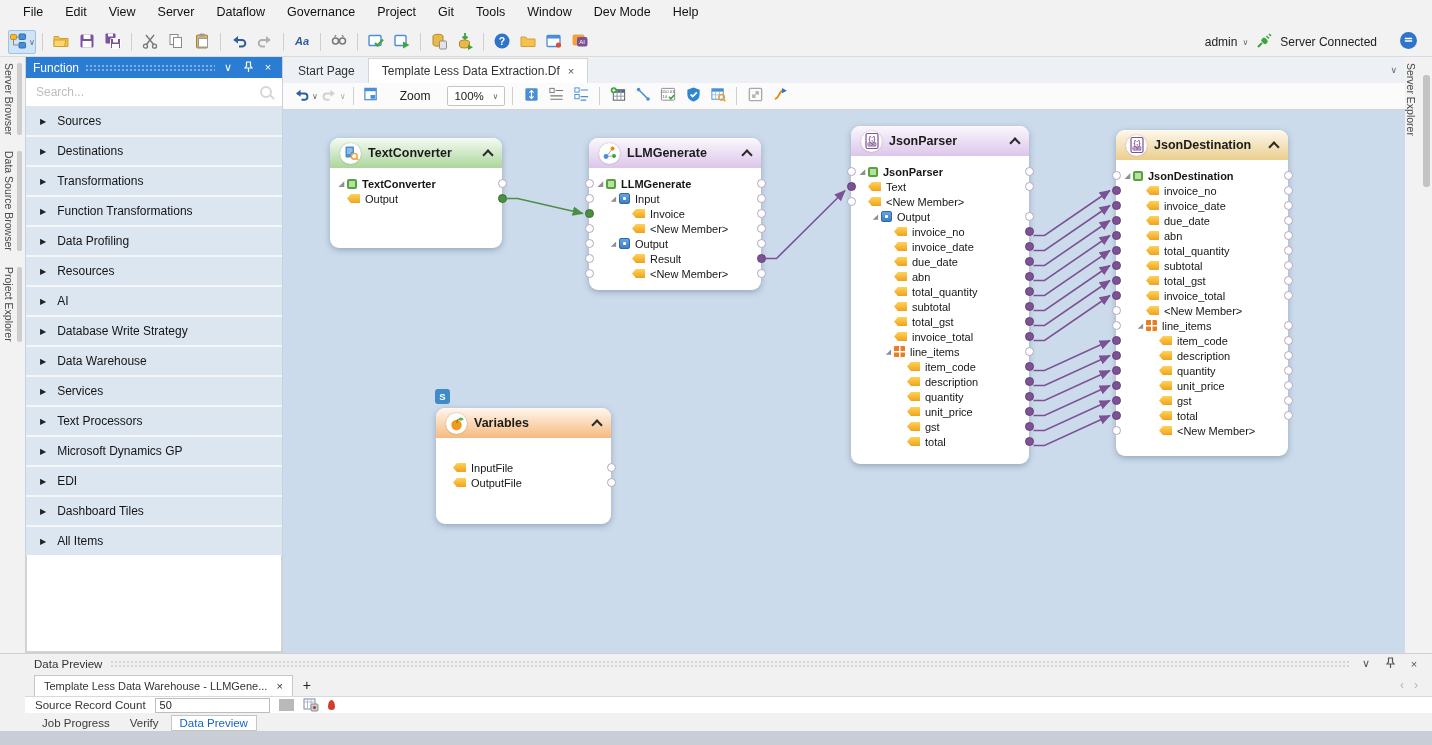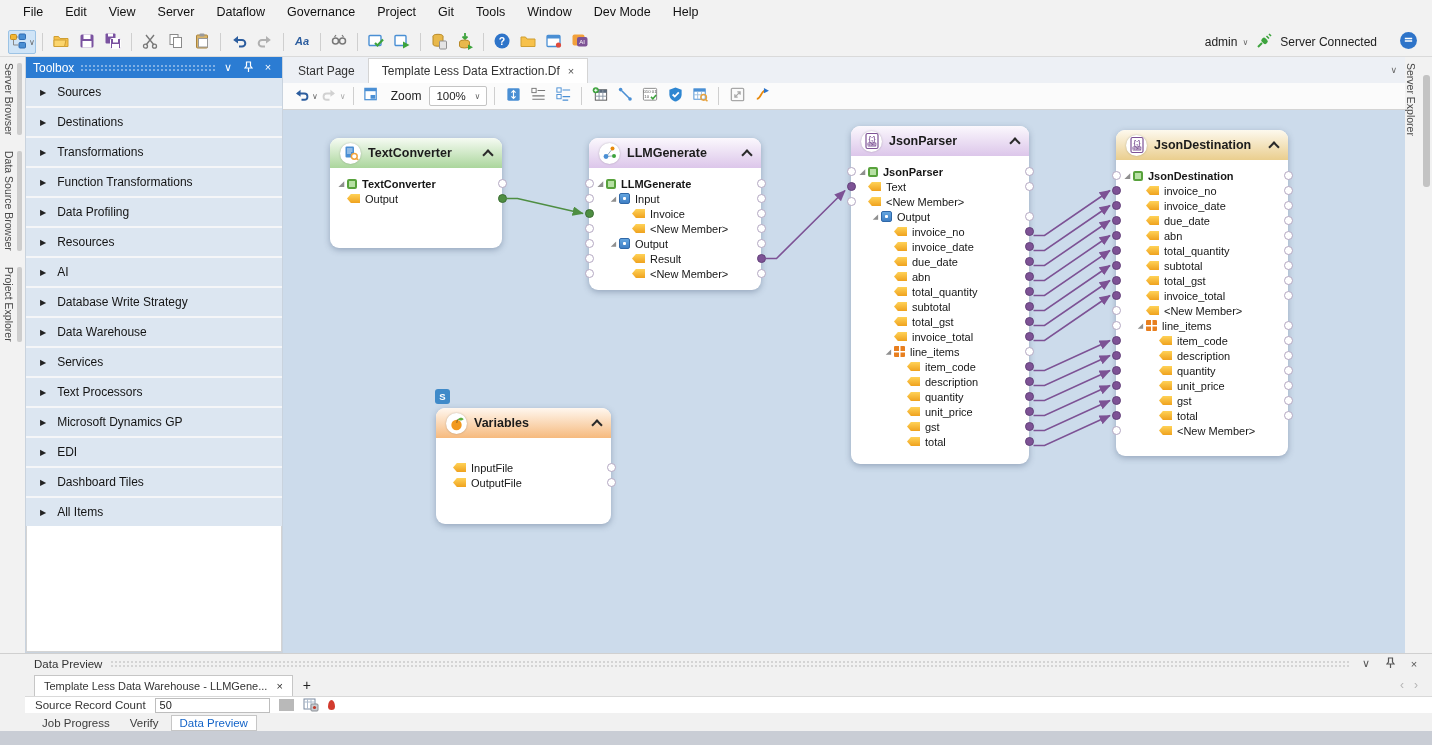--- a/index.html
+++ b/index.html
@@ -50,21 +50,21 @@
   
   .docarea{flex:1;display:flex;flex-direction:column;min-width:0}
   .doctabs{height:26px;background:#edf0f5;display:flex;align-items:flex-end;padding-left:2px}
   .doctab{height:25px;display:flex;align-items:center;padding:0 13px;font-size:12px;color:#333;gap:8px}
   .doctab.active{background:#fff;border:1px solid #d4d4d4;border-bottom:none}
   .doctab .x{font-size:11px;color:#555}
   .dt-chev{margin-left:auto;margin-right:8px;align-self:center;color:#666;font-size:9px}
   .cv-toolbar{height:27px;background:#fbfbfb;border-bottom:1px solid #d4d4d4;display:flex;align-items:center;padding:0 10px;gap:3px}
   .cvbtn{height:22px;min-width:22px;display:flex;align-items:center;justify-content:center}
   .cvbtn.dis{opacity:.55}
-  .cv-label{font-size:12px;color:#222;margin:0 5px}
+  .cv-label{font-size:12px;color:#222;margin:0 14px}
   .cv-select{width:58px;height:20px;border:1px solid #c4c4c4;background:#fff;display:flex;align-items:center;padding:0 6px;font-size:11.5px;color:#222;justify-content:space-between;border-radius:2px}
   .canvas-wrap{flex:1;position:relative;background:#ccdbeb}
   #cv{position:absolute;inset:0;overflow:hidden}
   #wires{position:absolute;inset:0;pointer-events:none;z-index:2}
 
   
   .node{position:absolute;background:#fff;border-radius:9px;box-shadow:0 2px 6px rgba(60,80,110,.38);z-index:1}
   .nhdr{height:30px;border-radius:9px 9px 0 0;display:flex;align-items:center;padding:0 10px;gap:7px}
   .theme-green  .nhdr{background:linear-gradient(#f6fbf3,#abd69c)}
   .theme-purple .nhdr{background:linear-gradient(#fbf8fd,#dcc6ea)}
@@ -297,28 +297,32 @@
           <span class="vbar"></span>
         </div>
         <div class="vtab">
           <span class="vtext">Project Explorer</span>
           <span class="vbar"></span>
         </div>
       </div>
 
     <div class="toolbox">
       <div class="tbx-title">
-        <span>Toolbox</span>
+        <span>Function</span>
         <div class="tex"></div>
         <span class="ticn">∨</span>
         <span class="ticn"><svg width="9" height="12" viewBox="0 0 9 12">
               <path d="M2.5 1 h4 v4 l1.5 2 H1 l1.5-2 z" fill="none" stroke="#fff" stroke-width="1.2"></path>
               <path d="M4.5 7 v4" stroke="#fff" stroke-width="1.2"></path>
             </svg></span>
         <span class="ticn">×</span>
+      </div>
+      <div class="tbx-search">
+        <input placeholder="Search..." style="">
+        <span class="mag"></span>
       </div>
       <div class="tbx-cats">
           <div class="cat">
             <span class="tri">▶</span>
             <span>Sources</span>
           </div>
           <div class="cat">
             <span class="tri">▶</span>
             <span>Destinations</span>
           </div>

